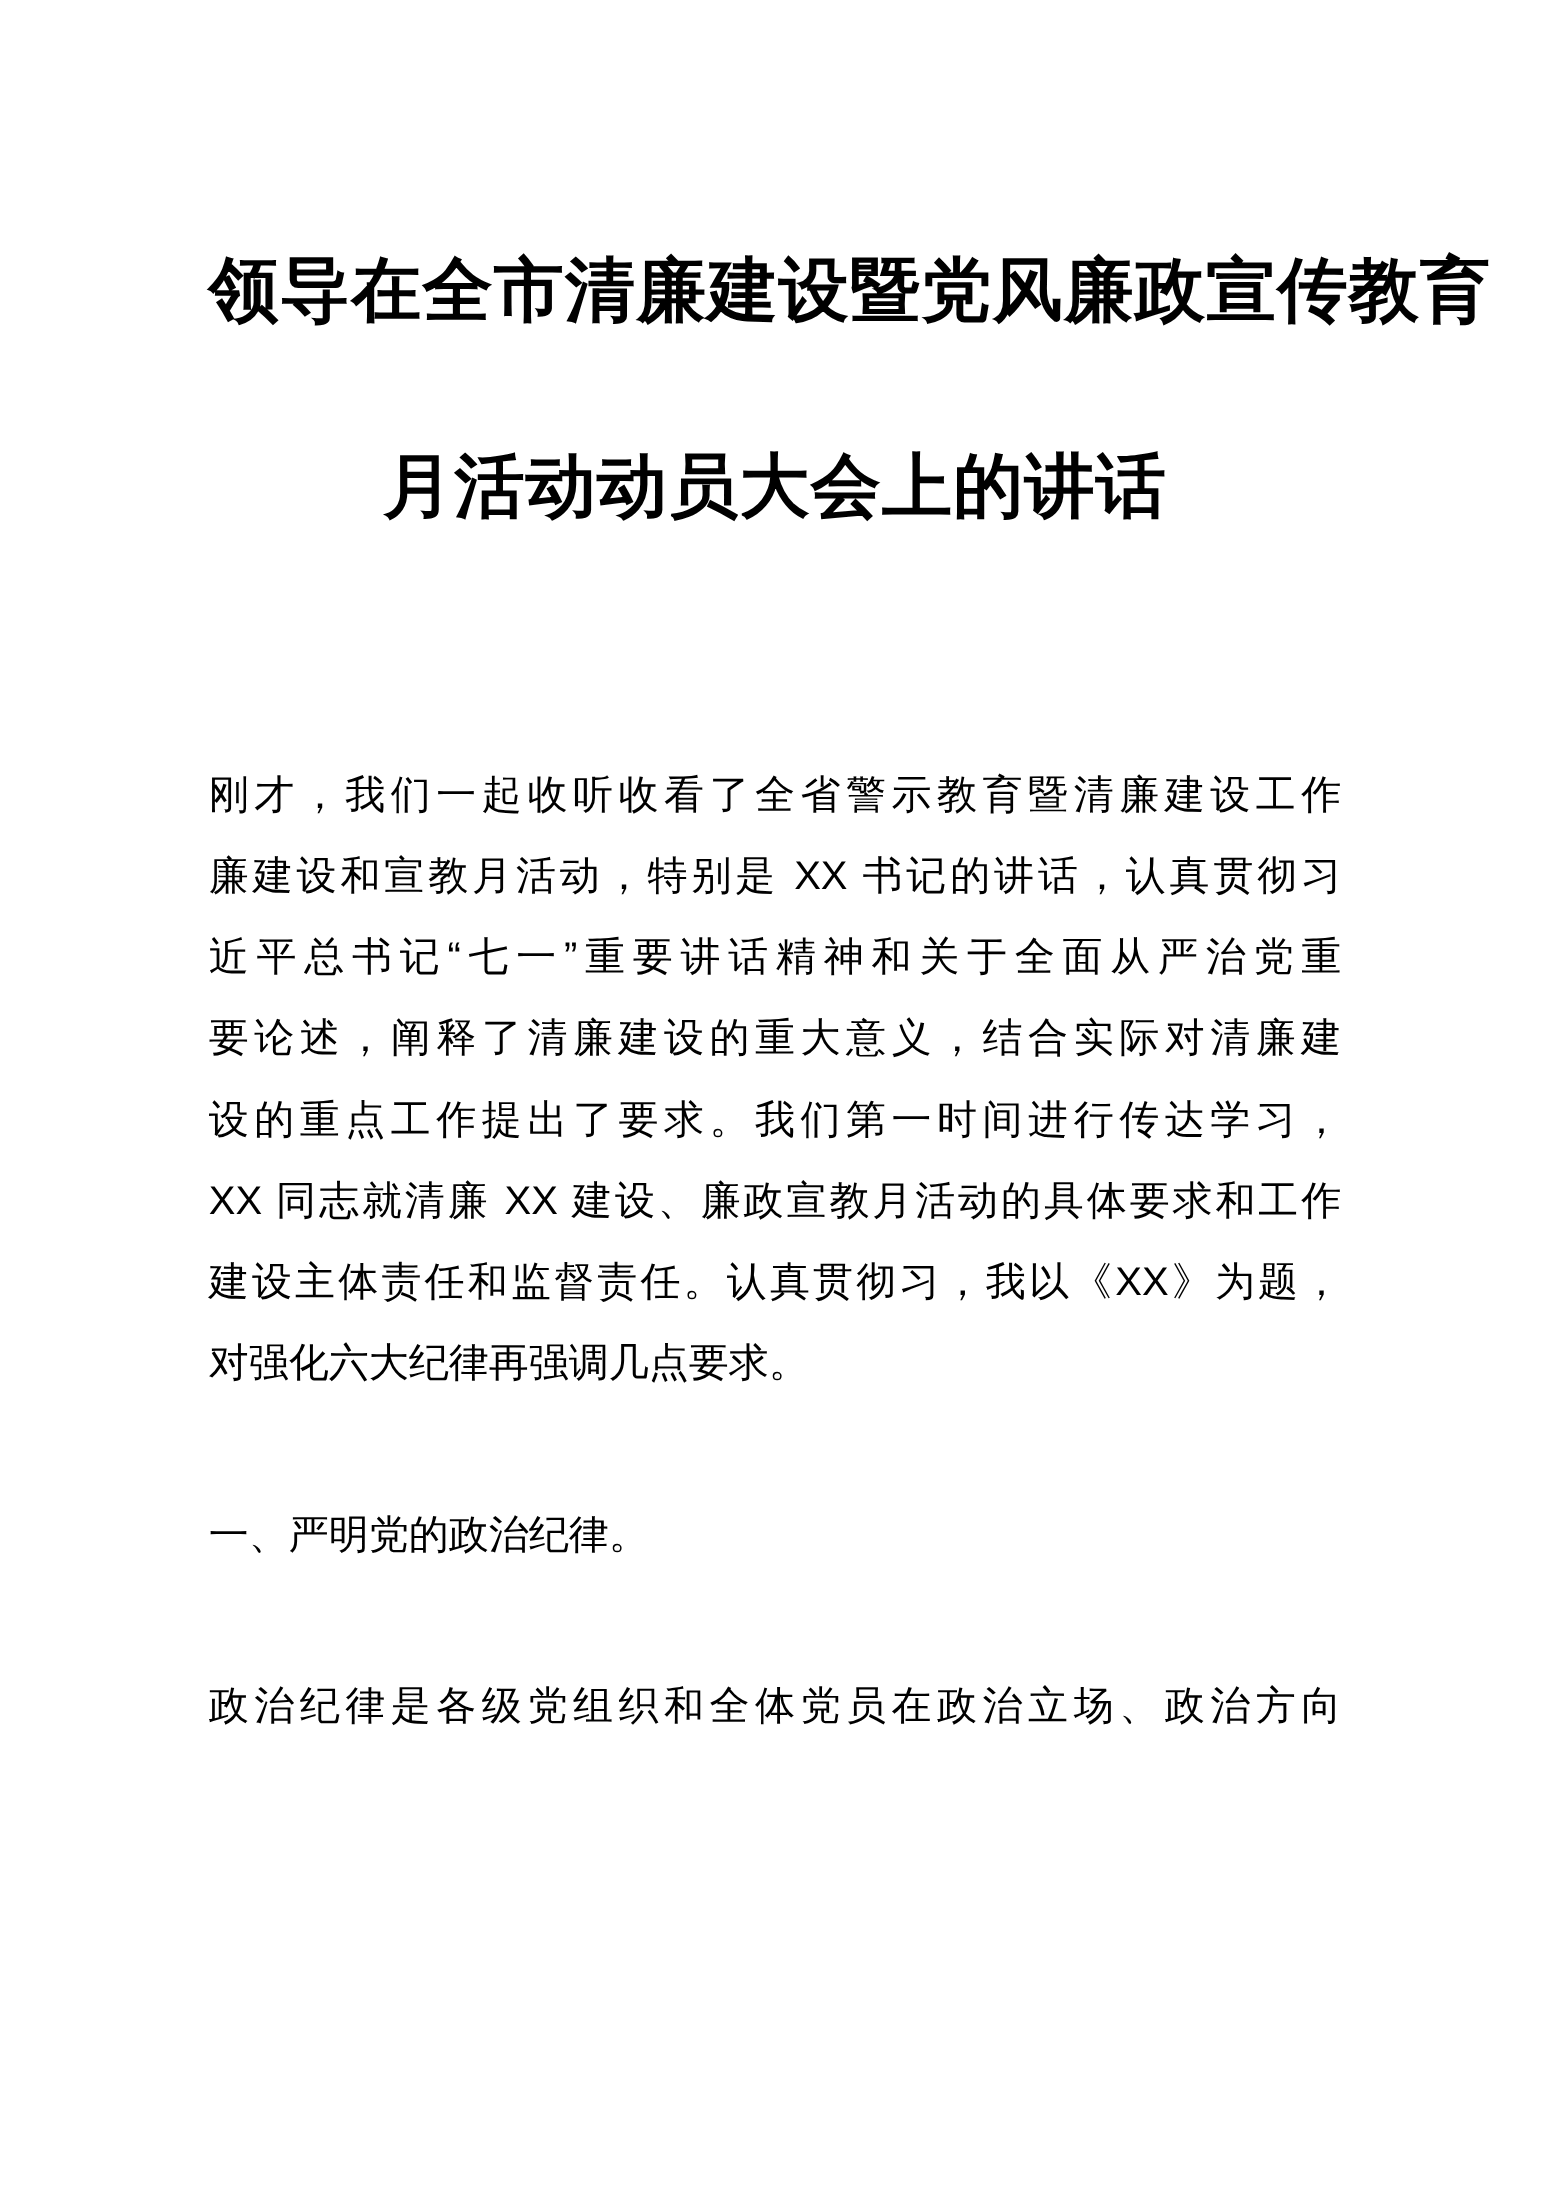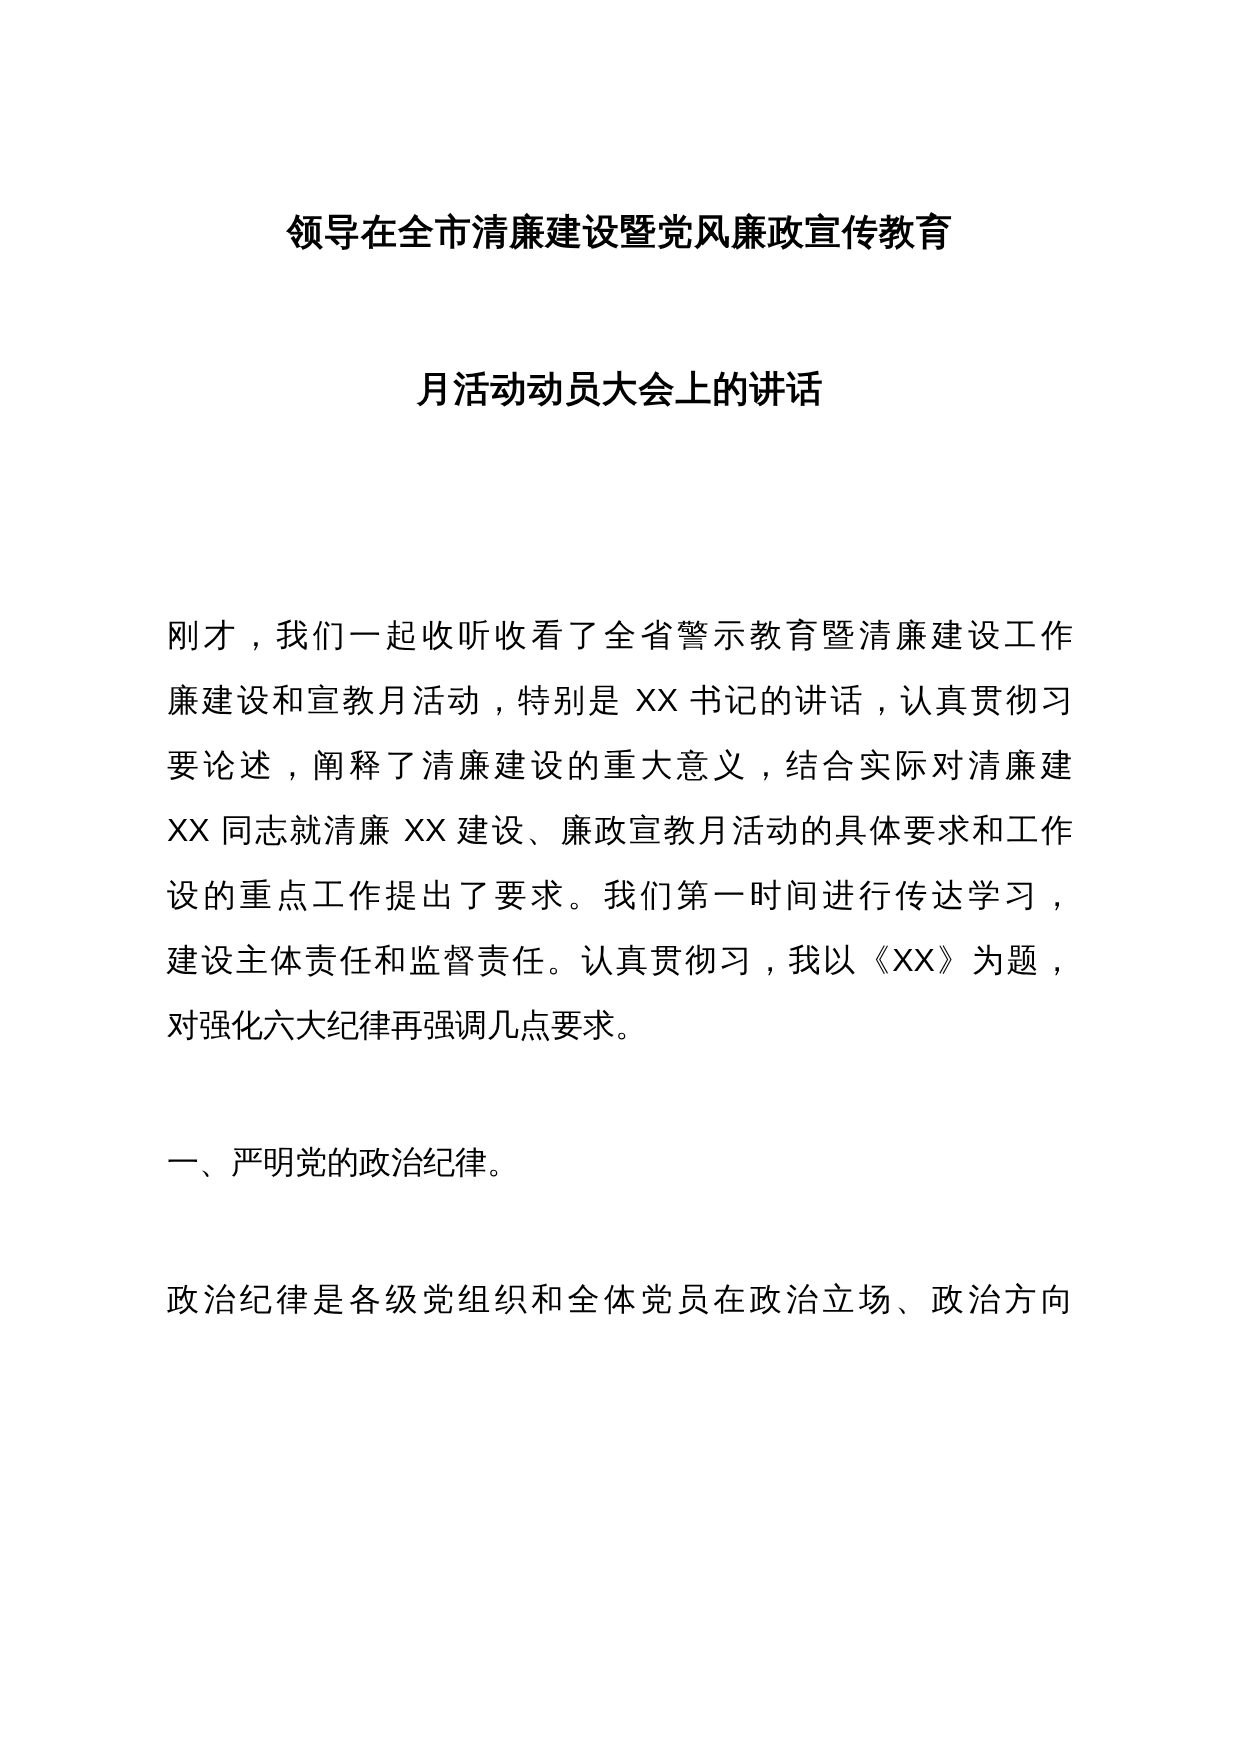--- a/index.html
+++ b/index.html
@@ -14,21 +14,21 @@
     background: #ffffff;
     overflow: hidden;
     font-family: "Liberation Sans", "DejaVu Sans", sans-serif;
     color: #000000;
   }
   .content {
     padding: 153px 167px 0 167px;
   }
   .title {
     margin: 0;
-    font-size: 36px;
+    font-size: 56px;
     font-weight: 700;
     text-align: center;
     letter-spacing: 1px;
   }
   .title-line {
     display: block;
     line-height: 157px;
     white-space: nowrap;
   }
   .body-text {
@@ -62,23 +62,24 @@
     <h1 class="title">
       <span class="title-line">领导在全市清廉建设暨党风廉政宣传教育</span>
       <span class="title-line">月活动动员大会上的讲话</span>
     </h1>
 
     <div class="body-text">
 
       <div class="paragraph">
         <div class="line fill">刚才，我们一起收听收看了全省警示教育暨清廉建设工作</div>
         <div class="line fill">廉建设和宣教月活动，特别是 XX 书记的讲话，认真贯彻习</div>
+        <div class="line fill">近平总书记“七一”重要讲话精神和关于全面从严治党重</div>
         <div class="line fill">要论述，阐释了清廉建设的重大意义，结合实际对清廉建</div>
+        <div class="line fill">设的重点工作提出了要求。我们第一时间进行传达学习，</div>
         <div class="line fill">XX 同志就清廉 XX 建设、廉政宣教月活动的具体要求和工作</div>
-        <div class="line fill">设的重点工作提出了要求。我们第一时间进行传达学习，</div>
         <div class="line fill">建设主体责任和监督责任。认真贯彻习，我以《XX》为题，</div>
         <div class="line">对强化六大纪律再强调几点要求。</div>
       </div>
 
       <div class="paragraph">
         <div class="line">一、严明党的政治纪律。</div>
       </div>
 
       <div class="paragraph">
         <div class="line fill">政治纪律是各级党组织和全体党员在政治立场、政治方向</div>

